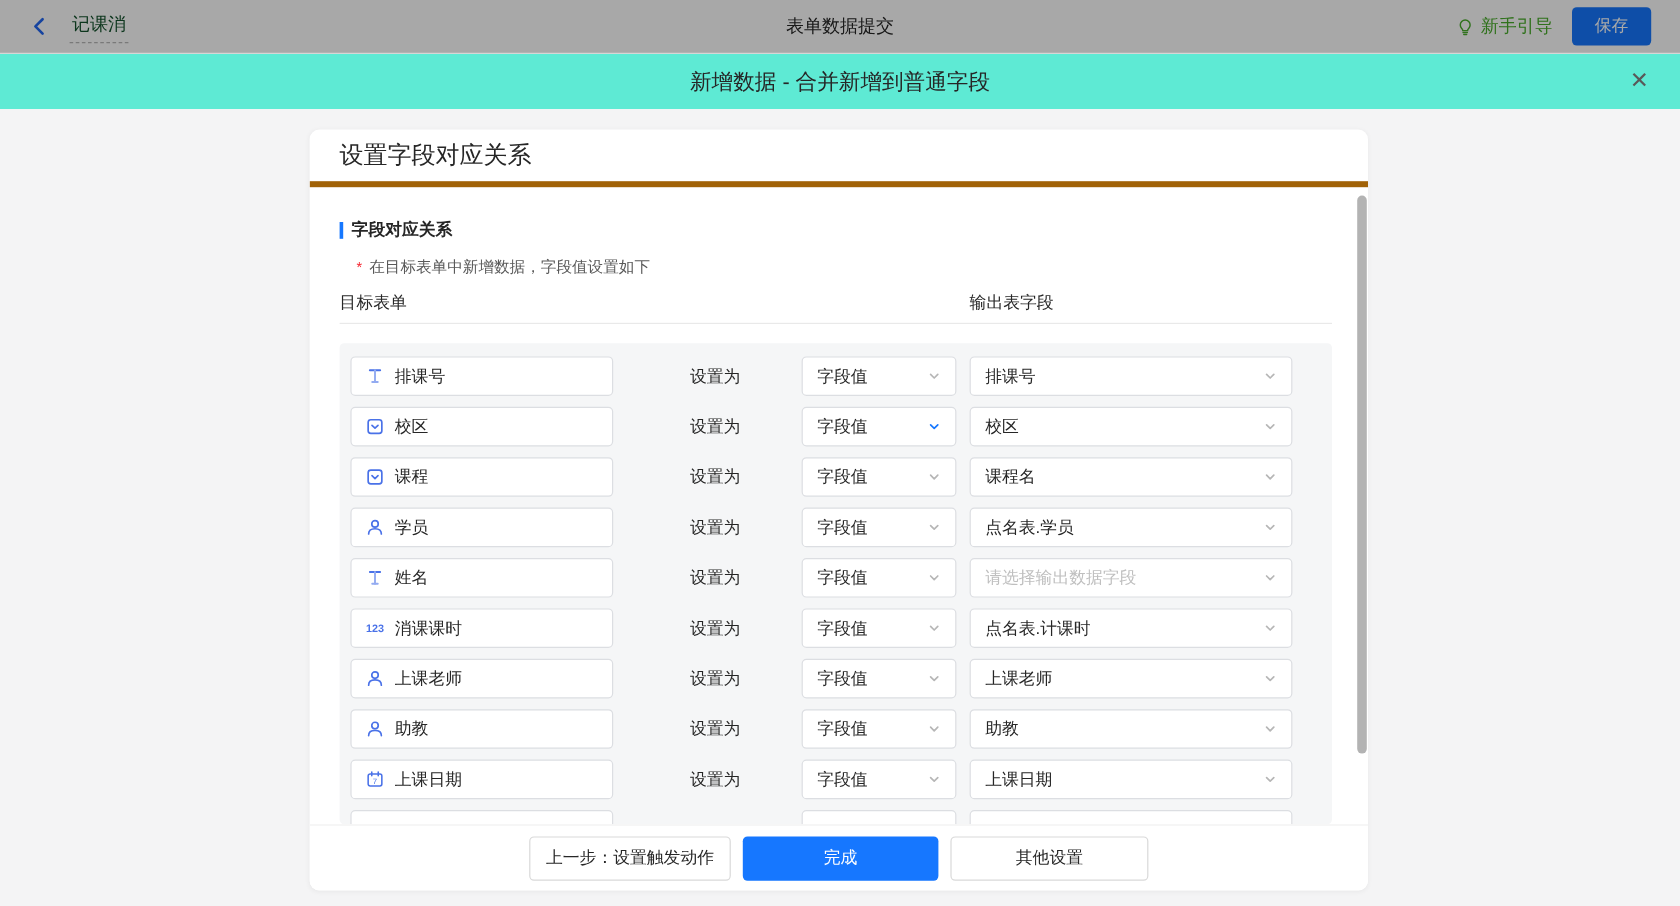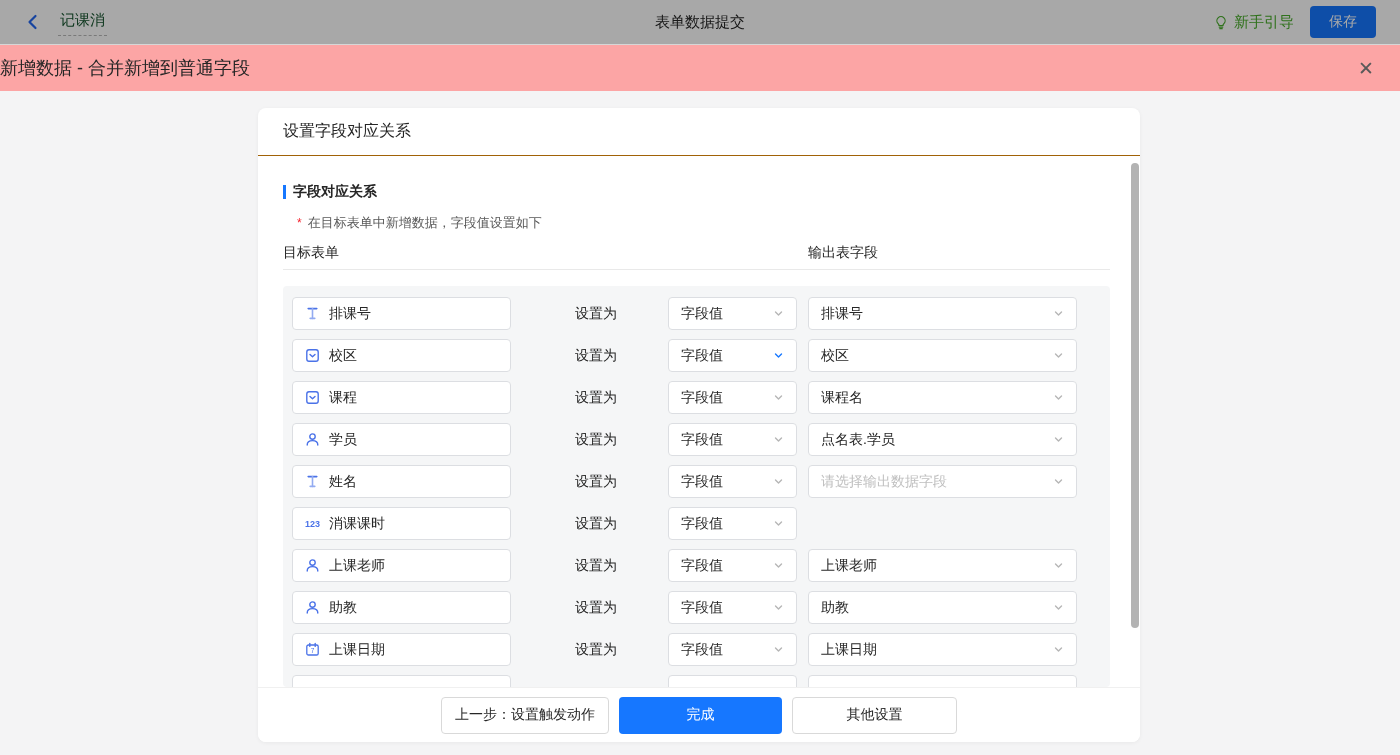--- a/index.html
+++ b/index.html
@@ -17,33 +17,33 @@
   .toolbar-title { position:absolute; left:50%; transform:translateX(-50%);
     font-size:15px; color:#262626; }
   .toolbar-right { margin-left:auto; display:flex; align-items:center; gap:16px; }
   .guide-link { display:flex; align-items:center; gap:5px; font-size:15px; color:#4aad2c; cursor:pointer; }
   .save-button { background:#1677ff; color:#fff; font-size:14px; border:none; border-radius:4px;
     padding:7px 19px; cursor:pointer; }
   .toolbar-overlay { position:absolute; inset:0; background:rgba(0,0,0,0.34); z-index:2; }
 
   
   .modal { position:absolute; top:45px; left:0; width:1400px; height:710px; background:#fff; z-index:3; }
-  .modal-header { height:46px; position:relative; display:flex; align-items:center; justify-content:flex-start;
-    background:#fca5a5; }
+  .modal-header { height:46px; position:relative; display:flex; align-items:center; justify-content:center;
+    background:#5eead4; }
   .modal-title { font-size:18px; color:#262626; }
   .modal-close { position:absolute; right:26px; top:50%; transform:translateY(-50%);
     font-size:19px; color:#595959; cursor:pointer; line-height:1; }
   .modal-body { height:664px; background:#f4f4f5; position:relative; }
 
   
   .card { position:absolute; left:258px; top:17px; width:882px; height:634px; background:#fff;
     border-radius:8px; display:flex; flex-direction:column; overflow:hidden;
     box-shadow:0 1px 4px rgba(0,0,0,0.05); }
   .card-header { flex:none; height:48px; display:flex; align-items:center; padding:0 25px;
-    font-size:16px; color:#262626; border-bottom:1px solid #a16207; }
+    font-size:20px; color:#262626; border-bottom:5px solid #a16207; }
   .card-content { flex:1; position:relative; overflow:hidden; }
 
   .section-title { position:absolute; left:25px; top:27px; display:flex; align-items:center; }
   .section-bar { width:3px; height:14px; background:#1677ff; margin-right:7px; }
   .section-text { font-size:14px; font-weight:bold; color:#262626; }
   .note-line { position:absolute; left:27px; top:58px; font-size:13px; color:#595959;margin-left:12px; }
   .required-mark { color:#f5222d; font-size:12px; margin-right:6px; }
   .col-header-target { position:absolute; left:25px; top:88px; font-size:14px; color:#262626; }
   .col-header-output { position:absolute; left:550px; top:88px; font-size:14px; color:#262626; }
   .divider { position:absolute; left:25px; top:113px; width:827px; height:1px; background:#e9e9e9; }
@@ -283,20 +283,28 @@
     </div>
     <span class="set-as">设置为</span>
     <div class="dd dd-value">
       <span class="dd-label v-label">字段值</span>
       <span class="chev v-chev">
         <svg width="11" height="11" viewBox="0 0 11 11" fill="none">
           <path d="M2.5 4l3 3 3-3" stroke="currentColor" stroke-width="1.4" stroke-linecap="round" stroke-linejoin="round"></path>
         </svg>
       </span>
     </div>
+    <div class="dd dd-output">
+      <span class="dd-label o-label">点名表.计课时</span>
+      <span class="chev o-chev">
+        <svg width="11" height="11" viewBox="0 0 11 11" fill="none">
+          <path d="M2.5 4l3 3 3-3" stroke="currentColor" stroke-width="1.4" stroke-linecap="round" stroke-linejoin="round"></path>
+        </svg>
+      </span>
+    </div>
   </div>
               <div class="map-row">
     <div class="field-box">
       <span class="field-icon">
                     <svg width="15" height="15" viewBox="0 0 15 15" fill="none" stroke="#4a72e8" stroke-width="1.4">
                       <circle cx="7.5" cy="4.6" r="2.7"></circle>
                       <path d="M2.2 13c0-3 2.4-4.4 5.3-4.4s5.3 1.4 5.3 4.4" stroke-linecap="round"></path>
                     </svg>
                   </span>
       <span class="field-label f-label">上课老师</span>

